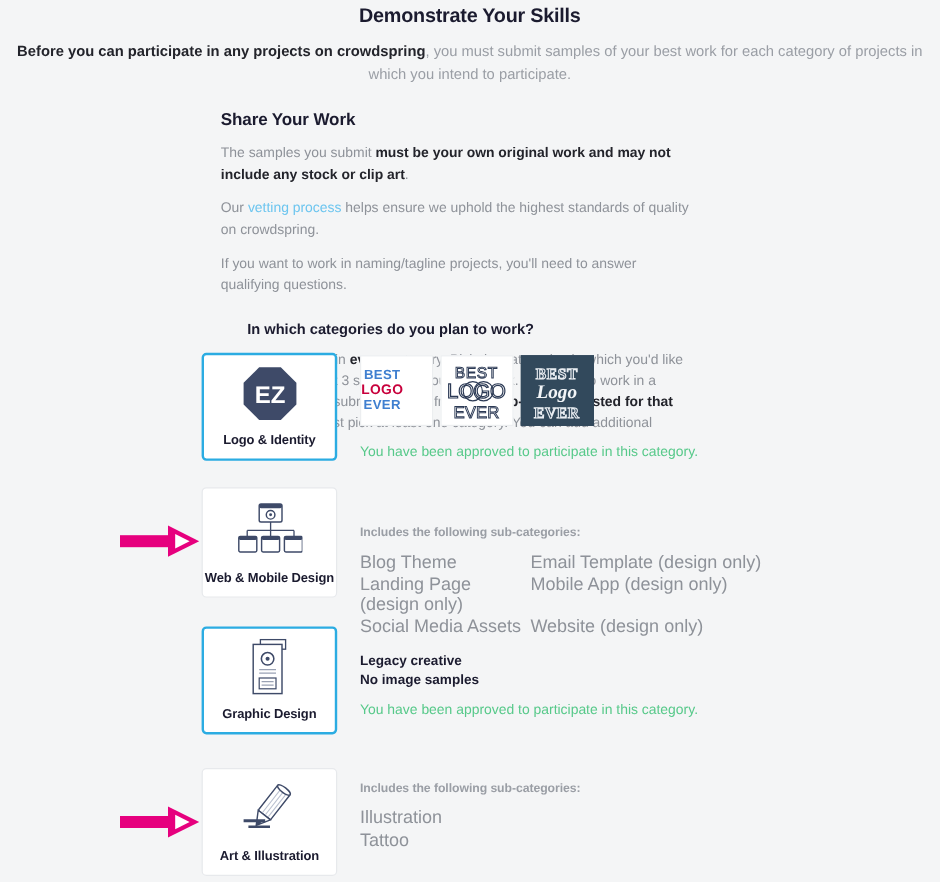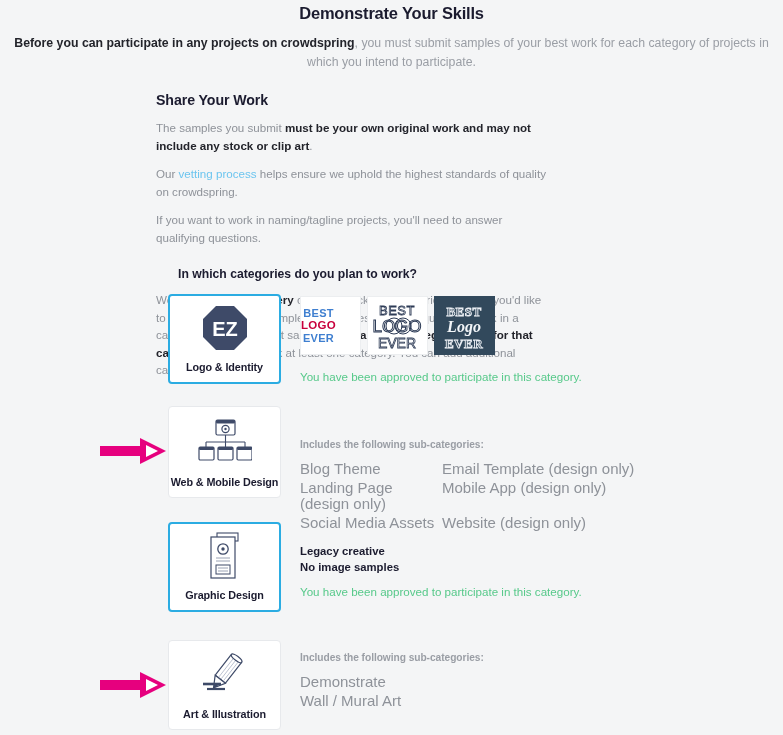--- a/index.html
+++ b/index.html
@@ -17,21 +17,21 @@
     font-size: 16.5px; font-weight: bold; color: #1b1b2f;
     letter-spacing: -0.2px;
   }
   .intro p {
     margin-top: 11px; font-size: 12.3px; color: #9a9ea5;
     line-height: 18.5px;
   }
   .intro p b { color: #23242b; font-weight: bold; }
 
   
-  .col { position: absolute; left: 156px; top: 92px; width: 396px; }
+  .col { position: absolute; left: 184px; top: 92px; width: 396px; }
 
   h2.sec {
     font-size: 14.2px; font-weight: bold; color: #1b1b2f;
     letter-spacing: -0.1px; margin-bottom: 11px;
   }
   .body-txt {
     font-size: 11.6px; color: #8e9299; line-height: 17.5px;
     margin-bottom: 11px;
   }
   .body-txt b { color: #23242b; font-weight: bold; }
@@ -268,19 +268,19 @@
           <line x1="4" y1="32" x2="22" y2="32" stroke="#3e4a68" stroke-width="2.6"></line>
           <line x1="8" y1="37" x2="26" y2="37" stroke="#3e4a68" stroke-width="2.2"></line>
         </svg>
       </div>
       <div class="cname">Art &amp; Illustration</div>
     </div>
 
     <div class="subs" style="top:12px">
       <div class="subs-head">Includes the following sub-categories:</div>
       <div class="subs-grid" style="grid-template-columns:1fr">
-        <span>Demonstrate</span>
-        <span>Wall / Mural Art</span>
+        <span>Illustration</span>
+        <span>Tattoo</span>
       </div>
     </div>
   </div>
 
 </div>
 
 </body></html>

